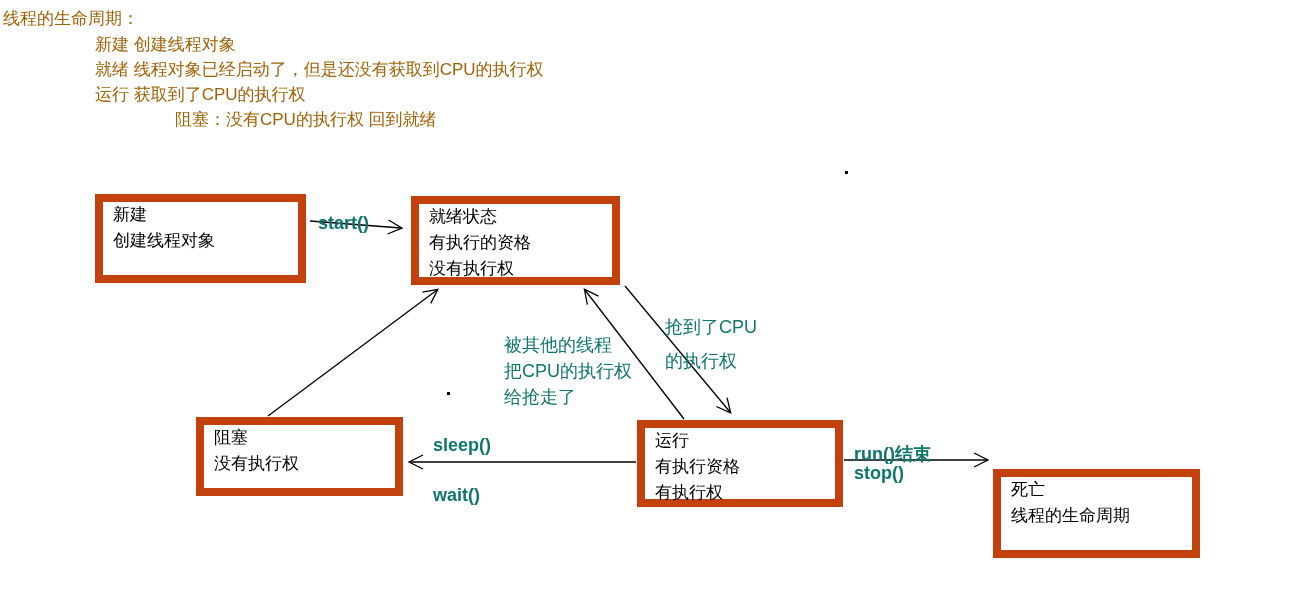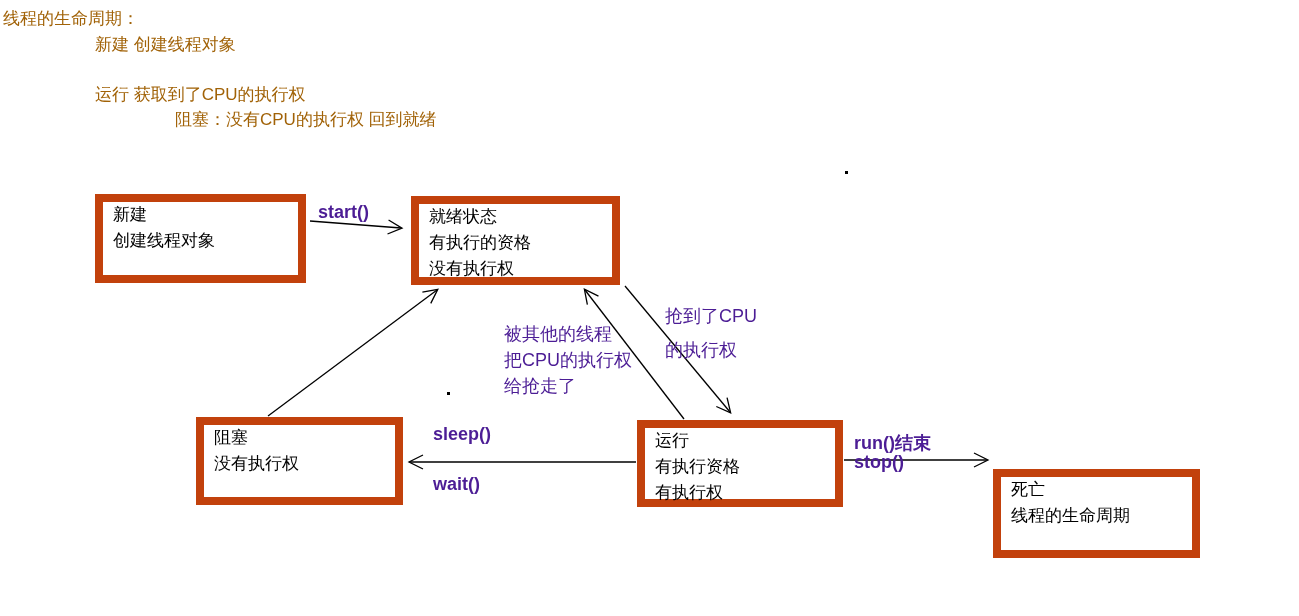--- a/index.html
+++ b/index.html
@@ -37,21 +37,21 @@
     box-sizing: border-box;
     border: 8px solid #c2410c;
     background: #ffffff;
     padding: 0 10px;
     font-size: 17px;
     line-height: 26px;
     white-space: nowrap;
   }
   .box-new     { left: 95px;  top: 194px; width: 211px; height: 89px; }
   .box-ready   { left: 411px; top: 196px; width: 209px; height: 89px; }
-  .box-blocked { left: 196px; top: 417px; width: 207px; height: 88px; }
+  .box-blocked { left: 196px; top: 417px; width: 207px; height: 79px; }
   .box-running { left: 637px; top: 420px; width: 206px; height: 87px; }
   .box-dead    { left: 993px; top: 424px; width: 207px; height: 89px; margin-top: 45px; }
 
   
   .arrows {
     position: absolute;
     left: 0; top: 0;
     width: 1299px;
     height: 616px;
     pointer-events: none;
@@ -61,21 +61,22 @@
     stroke-width: 1.3;
     fill: none;
   }
 
   
   .edge-label {
     position: absolute;
     font-size: 17px;
     line-height: 20px;
     white-space: nowrap;
-    color: #4c1d95;
+    color: #0f766e;
+    margin-top: 11px;
   }
   .latin { font-weight: 600; font-size: 18px; }
   .lbl-start   { left: 318px; top: 202px; }
   .lbl-sleep   { left: 433px; top: 424px; }
   .lbl-wait    { left: 433px; top: 474px; }
   .lbl-runend  { left: 854px; top: 433px; }
   .lbl-stop    { left: 854px; top: 452px; }
   .lbl-grab    { left: 665px; top: 299px; font-size: 18px; line-height: 34px; }
   .lbl-lose    { left: 504px; top: 321px; font-size: 18px; line-height: 26px; }
 
@@ -88,20 +89,21 @@
   .dot-a { left: 845px; top: 171px; }
   .dot-b { left: 447px; top: 392px; }
 </style>
 </head>
 <body>
 
 <div class="canvas">
 
   <div class="note-line nl0">线程的生命周期：</div>
   <div class="note-line nl1">新建 创建线程对象</div>
+  <div class="note-line nl2">就绪 线程对象已经启动了，但是还没有获取到CPU的执行权</div>
   <div class="note-line nl3">运行 获取到了CPU的执行权</div>
   <div class="note-line nl4">阻塞：没有CPU的执行权 回到就绪</div>
 
   <svg class="arrows" viewBox="0 0 1299 616" xmlns="http://www.w3.org/2000/svg" aria-hidden="true">
     <defs>
       <marker id="openArrow" markerUnits="userSpaceOnUse" markerWidth="18" markerHeight="18" viewBox="0 0 18 18" refX="15" refY="9" orient="auto">
         <path d="M2,2 L16,9 L2,16" fill="none" stroke="#000000" stroke-width="1.3"></path>
       </marker>
     </defs>
     <line x1="310" y1="221" x2="401" y2="228" marker-end="url(#openArrow)"></line>

